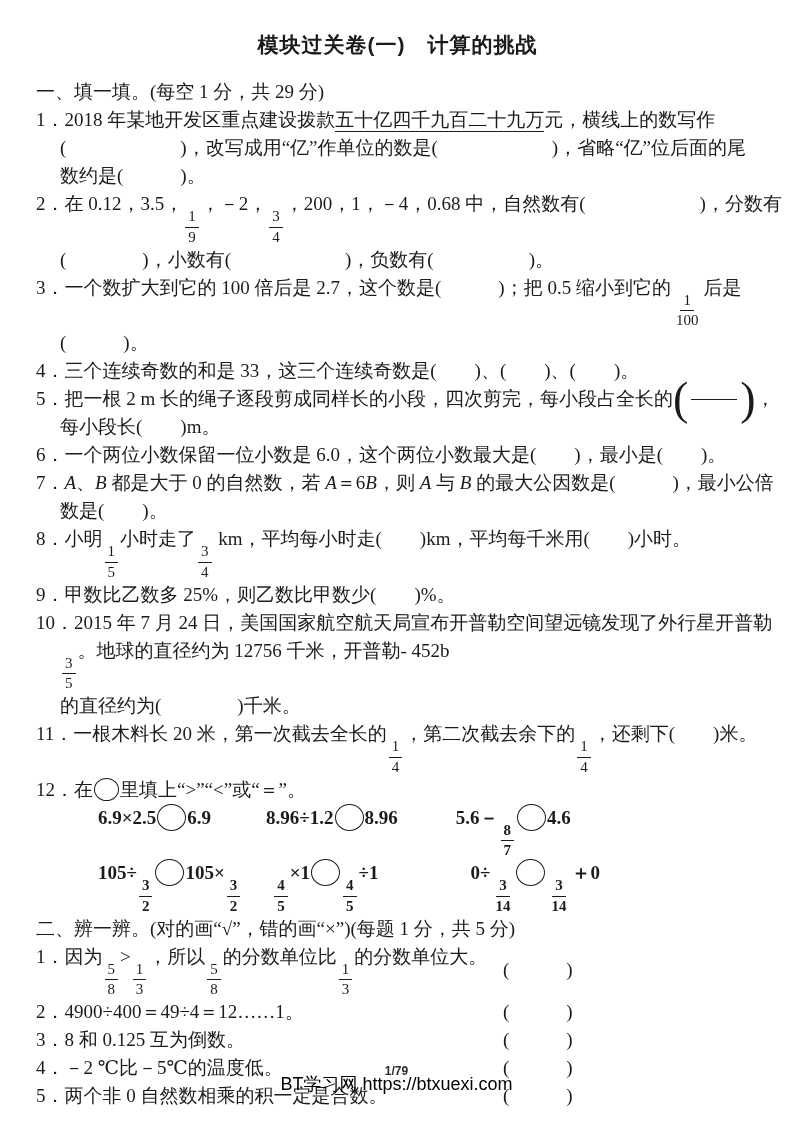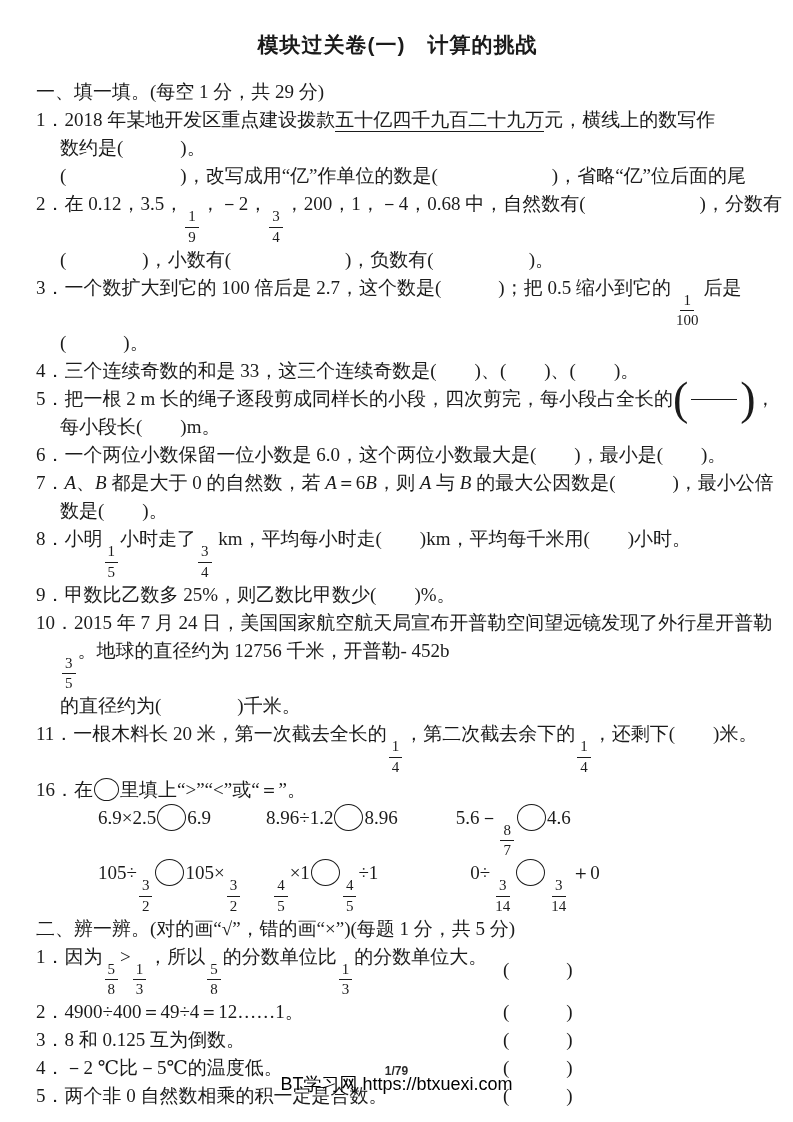--- a/index.html
+++ b/index.html
@@ -7,21 +7,21 @@
     width:793px;height:1122px;box-sizing:border-box;
     background:#fff;color:#1b1b1b;position:relative;overflow:hidden;
     padding:30px 34px 0 36px;
     font-family:"Liberation Serif","DejaVu Serif",serif;
   }
   .titles{text-align:center;font-family:"Liberation Sans","DejaVu Sans",sans-serif;font-weight:bold;}
   .title1{font-size:21px;line-height:30px;letter-spacing:1px;}
   .title2{font-size:21px;line-height:30px;letter-spacing:1px;margin-bottom:18px;}
   .line{font-size:19px;line-height:28px;position:relative;white-space:nowrap;}
   .cont{margin-left:24px;}
-  .row{margin-left:62px;}
+  .row{margin-left:62px;font-weight:bold;}
   .ul{border-bottom:1.6px solid #1b1b1b;padding-bottom:1px;}
   .it{font-style:italic;}
   .frac{display:inline-flex;flex-direction:column;align-items:center;vertical-align:-11px;line-height:1.05;margin:0 2px;font-size:15px;}
   .frac .fn{padding:0 3px 2px;border-bottom:1.5px solid #1b1b1b;}
   .frac .fd{padding:2px 3px 0;}
   .circ{display:inline-block;width:27px;height:25px;border:1.4px solid #1b1b1b;border-radius:50%;vertical-align:-7px;margin:0 1px;background:#fff;}
   .circ.sm{width:23px;height:21px;vertical-align:-5px;}
   .gap{display:inline-block;}
   .ans{position:absolute;left:467px;top:50%;transform:translateY(-50%);white-space:pre;}
   .bigwrap{display:inline-flex;align-items:center;vertical-align:-9px;}
@@ -35,22 +35,22 @@
 <body>
 
 <div class="page">
   <div class="titles">
     <div class="title2">模块过关卷(一)　计算的挑战</div>
   </div>
 
   <div>
       <div class="line"><span>一、填一填。(每空 1 分，共 29 分)</span></div>
       <div class="line"><span>1．2018 年某地开发区重点建设拨款</span><span class="ul">五十亿四千九百二十九万</span><span>元，横线上的数写作</span></div>
+      <div class="line cont"><span>(　　　　　　)，改写成用“亿”作单位的数是(　　　　　　)，省略“亿”位后面的尾</span></div>
       <div class="line cont"><span>数约是(　　　)。</span></div>
-      <div class="line cont"><span>(　　　　　　)，改写成用“亿”作单位的数是(　　　　　　)，省略“亿”位后面的尾</span></div>
       <div class="line"><span>2．在 0.12，3.5，</span><span class="frac">
           <span class="fn">1</span>
           <span class="fd">9</span>
         </span><span>，－2，</span><span class="frac">
           <span class="fn">3</span>
           <span class="fd">4</span>
         </span><span>，200，1，－4，0.68 中，自然数有(　　　　　　)，分数有</span></div>
       <div class="line cont"><span>(　　　　)，小数有(　　　　　　)，负数有(　　　　　)。</span></div>
       <div class="line"><span>3．一个数扩大到它的 100 倍后是 2.7，这个数是(　　　)；把 0.5 缩小到它的</span><span class="frac">
           <span class="fn">1</span>
@@ -81,21 +81,21 @@
           <span class="fd">5</span>
         </span><span>。地球的直径约为 12756 千米，开普勒- 452b</span></div>
       <div class="line cont"><span>的直径约为(　　　　)千米。</span></div>
       <div class="line"><span>11．一根木料长 20 米，第一次截去全长的</span><span class="frac">
           <span class="fn">1</span>
           <span class="fd">4</span>
         </span><span>，第二次截去余下的</span><span class="frac">
           <span class="fn">1</span>
           <span class="fd">4</span>
         </span><span>，还剩下(　　)米。</span></div>
-      <div class="line"><span>16．在</span><span class="circ sm"></span><span>里填上“&gt;”“&lt;”或“＝”。</span></div>
+      <div class="line"><span>12．在</span><span class="circ sm"></span><span>里填上“&gt;”“&lt;”或“＝”。</span></div>
       <div class="line row"><span>6.9×2.5</span><span class="circ"></span><span>6.9</span><span class="gap" style="width: 55px;"></span><span>8.96÷1.2</span><span class="circ"></span><span>8.96</span><span class="gap" style="width: 58px;"></span><span>5.6－</span><span class="frac">
           <span class="fn">8</span>
           <span class="fd">7</span>
         </span><span class="circ"></span><span>4.6</span></div>
       <div class="line row"><span>105÷</span><span class="frac">
           <span class="fn">3</span>
           <span class="fd">2</span>
         </span><span class="circ"></span><span>105×</span><span class="frac">
           <span class="fn">3</span>
           <span class="fd">2</span>

